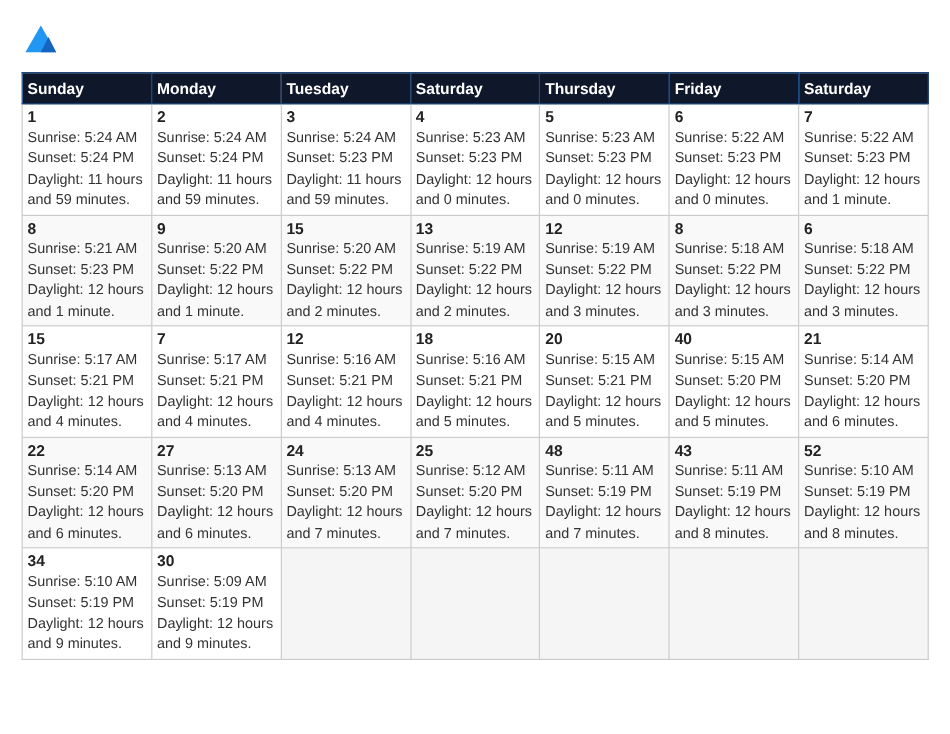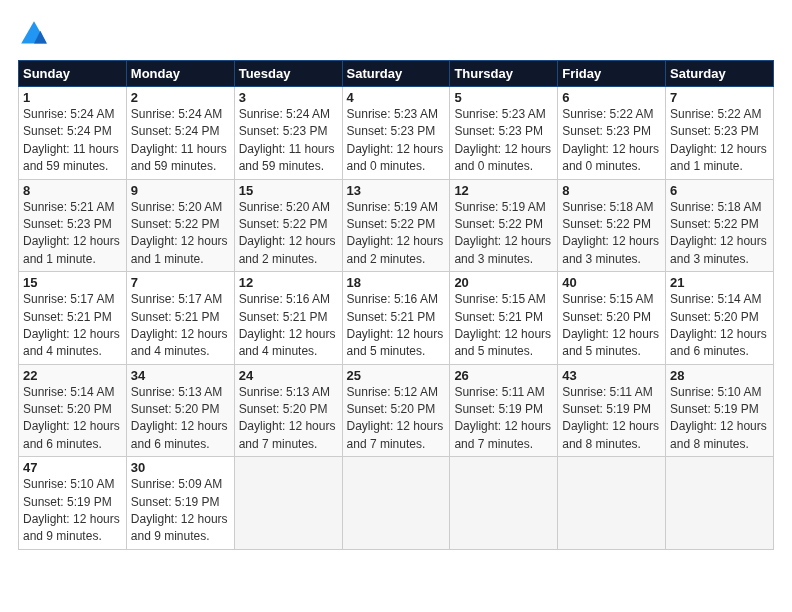--- a/index.html
+++ b/index.html
@@ -218,47 +218,47 @@
             <span class="day-num">21</span>
             <div class="day-info">Sunrise: 5:14 AM<br>Sunset: 5:20 PM<br>Daylight: 12 hours and 6 minutes.</div>
           </td>
         </tr>
         <tr>
           <td>
             <span class="day-num">22</span>
             <div class="day-info">Sunrise: 5:14 AM<br>Sunset: 5:20 PM<br>Daylight: 12 hours and 6 minutes.</div>
           </td>
           <td>
-            <span class="day-num">34</span>
+            <span class="day-num">27</span>
             <div class="day-info">Sunrise: 5:13 AM<br>Sunset: 5:20 PM<br>Daylight: 12 hours and 6 minutes.</div>
           </td>
           <td>
             <span class="day-num">24</span>
             <div class="day-info">Sunrise: 5:13 AM<br>Sunset: 5:20 PM<br>Daylight: 12 hours and 7 minutes.</div>
           </td>
           <td>
             <span class="day-num">25</span>
             <div class="day-info">Sunrise: 5:12 AM<br>Sunset: 5:20 PM<br>Daylight: 12 hours and 7 minutes.</div>
           </td>
           <td>
-            <span class="day-num">26</span>
+            <span class="day-num">48</span>
             <div class="day-info">Sunrise: 5:11 AM<br>Sunset: 5:19 PM<br>Daylight: 12 hours and 7 minutes.</div>
           </td>
           <td>
             <span class="day-num">43</span>
             <div class="day-info">Sunrise: 5:11 AM<br>Sunset: 5:19 PM<br>Daylight: 12 hours and 8 minutes.</div>
           </td>
           <td>
-            <span class="day-num">28</span>
+            <span class="day-num">52</span>
             <div class="day-info">Sunrise: 5:10 AM<br>Sunset: 5:19 PM<br>Daylight: 12 hours and 8 minutes.</div>
           </td>
         </tr>
         <tr>
           <td>
-            <span class="day-num">47</span>
+            <span class="day-num">34</span>
             <div class="day-info">Sunrise: 5:10 AM<br>Sunset: 5:19 PM<br>Daylight: 12 hours and 9 minutes.</div>
           </td>
           <td>
             <span class="day-num">30</span>
             <div class="day-info">Sunrise: 5:09 AM<br>Sunset: 5:19 PM<br>Daylight: 12 hours and 9 minutes.</div>
           </td>
           <td class="empty"></td>
           <td class="empty"></td>
           <td class="empty"></td>
           <td class="empty"></td>

